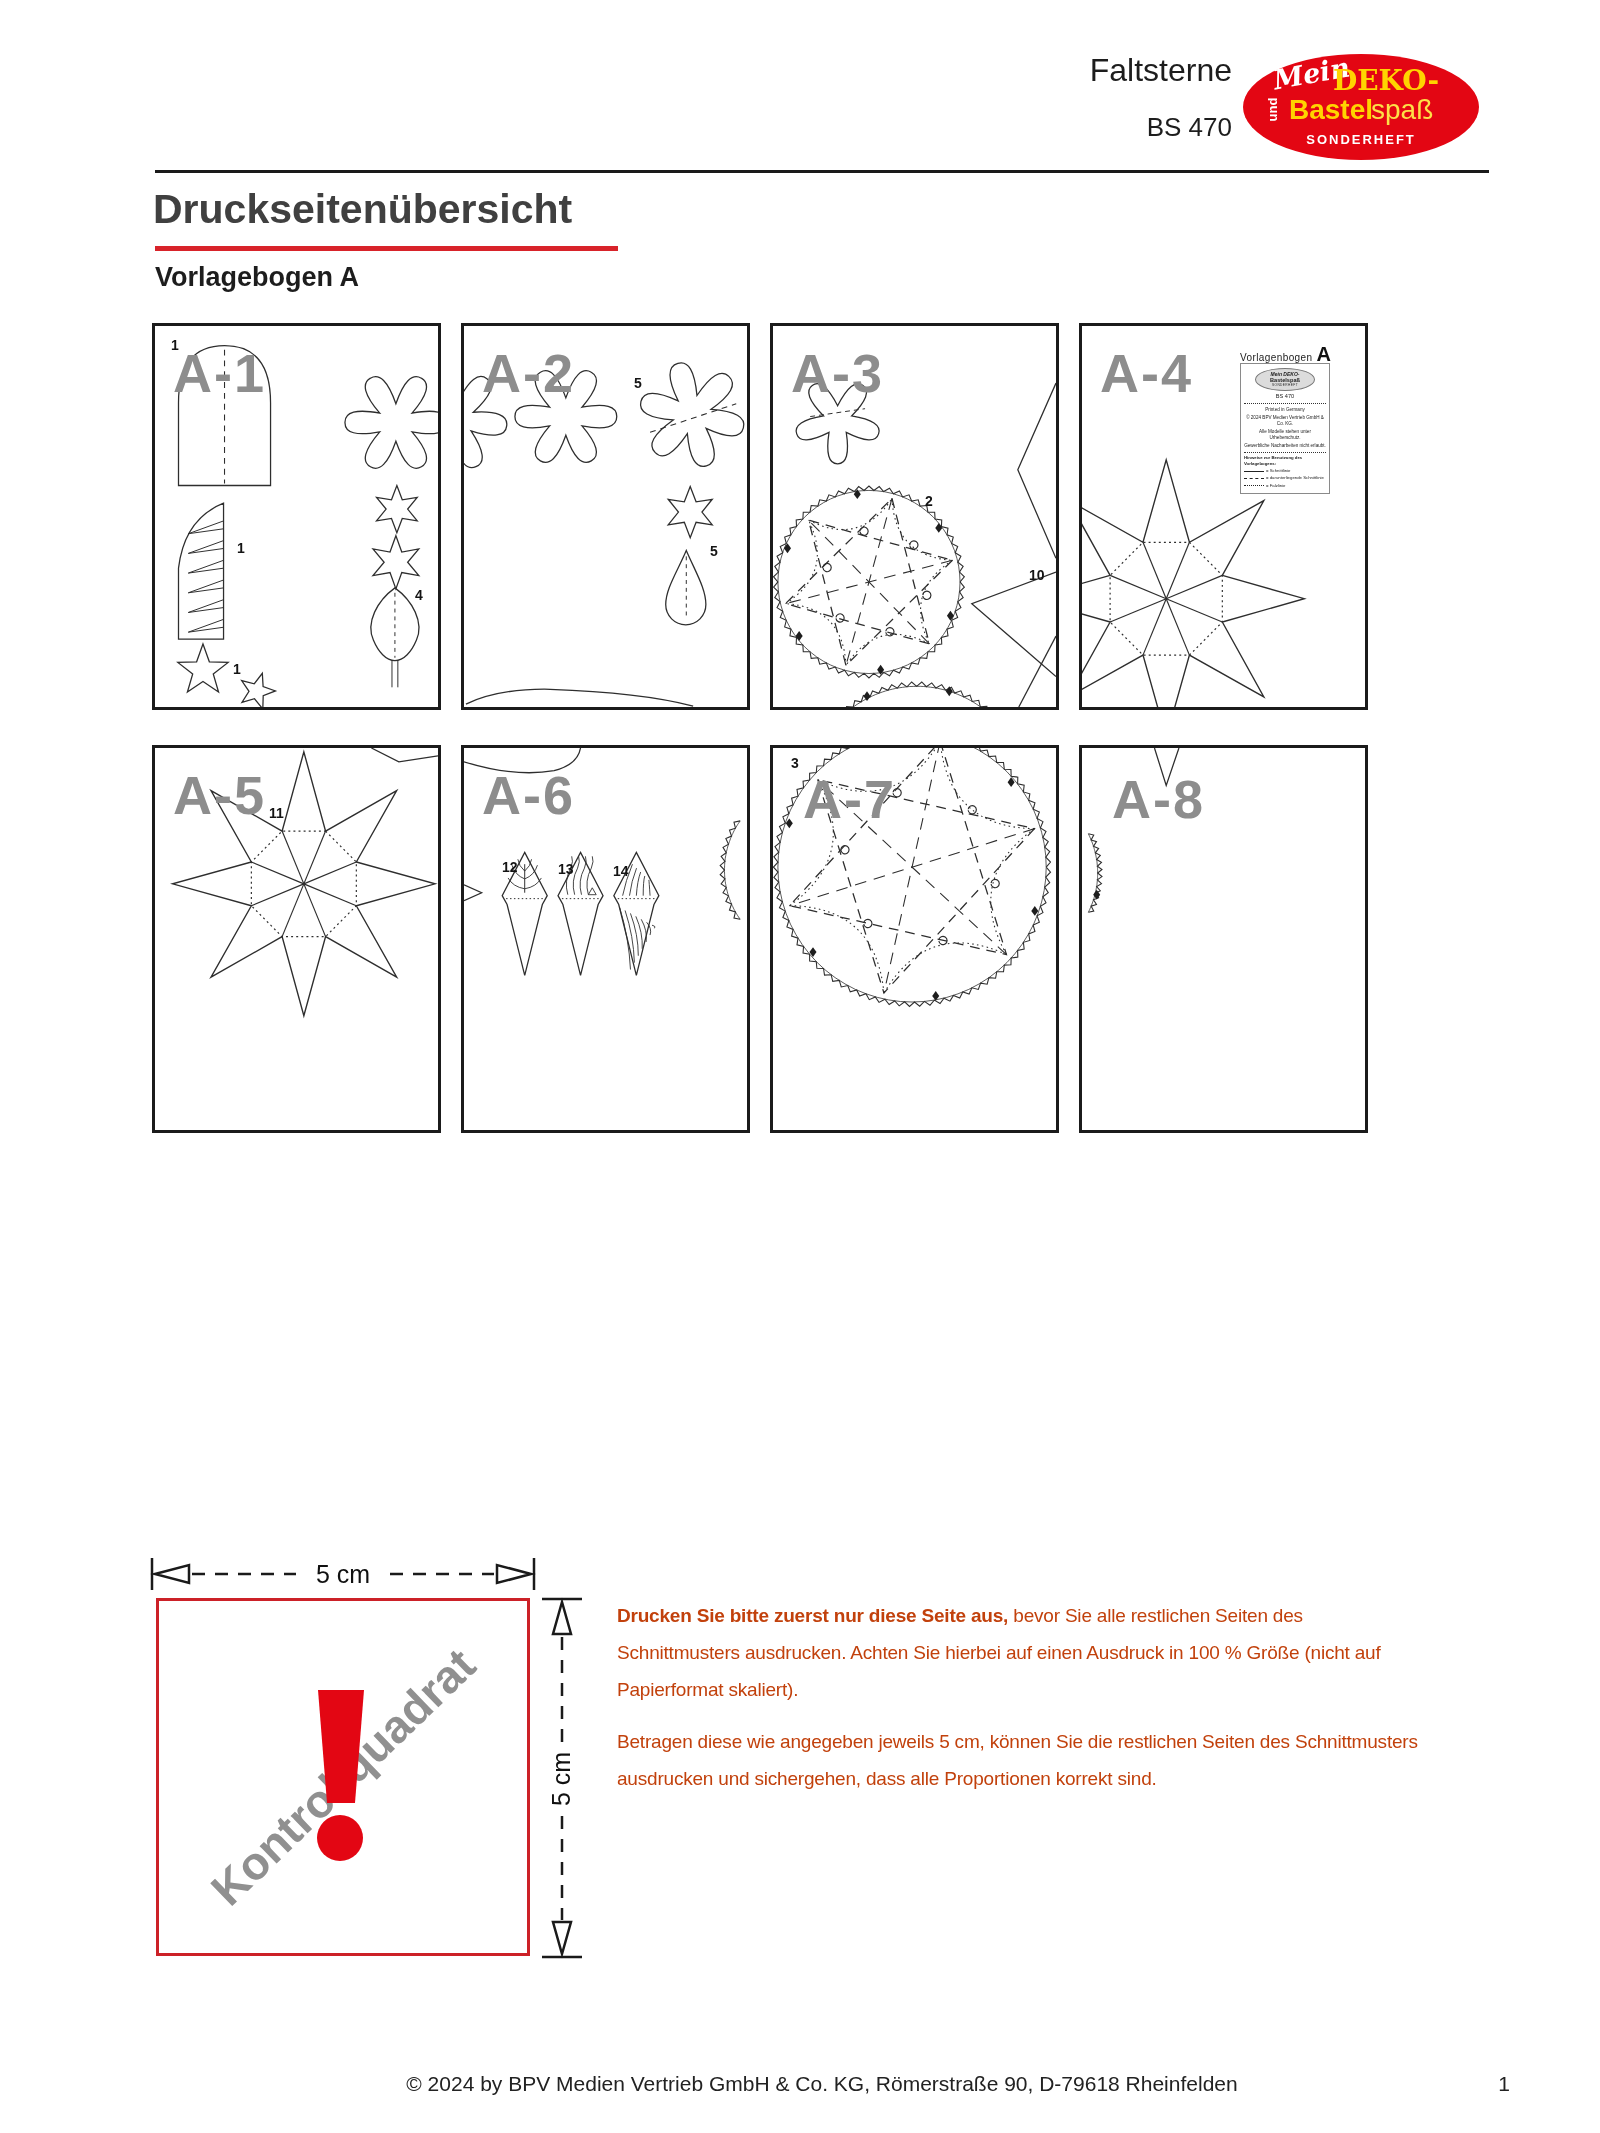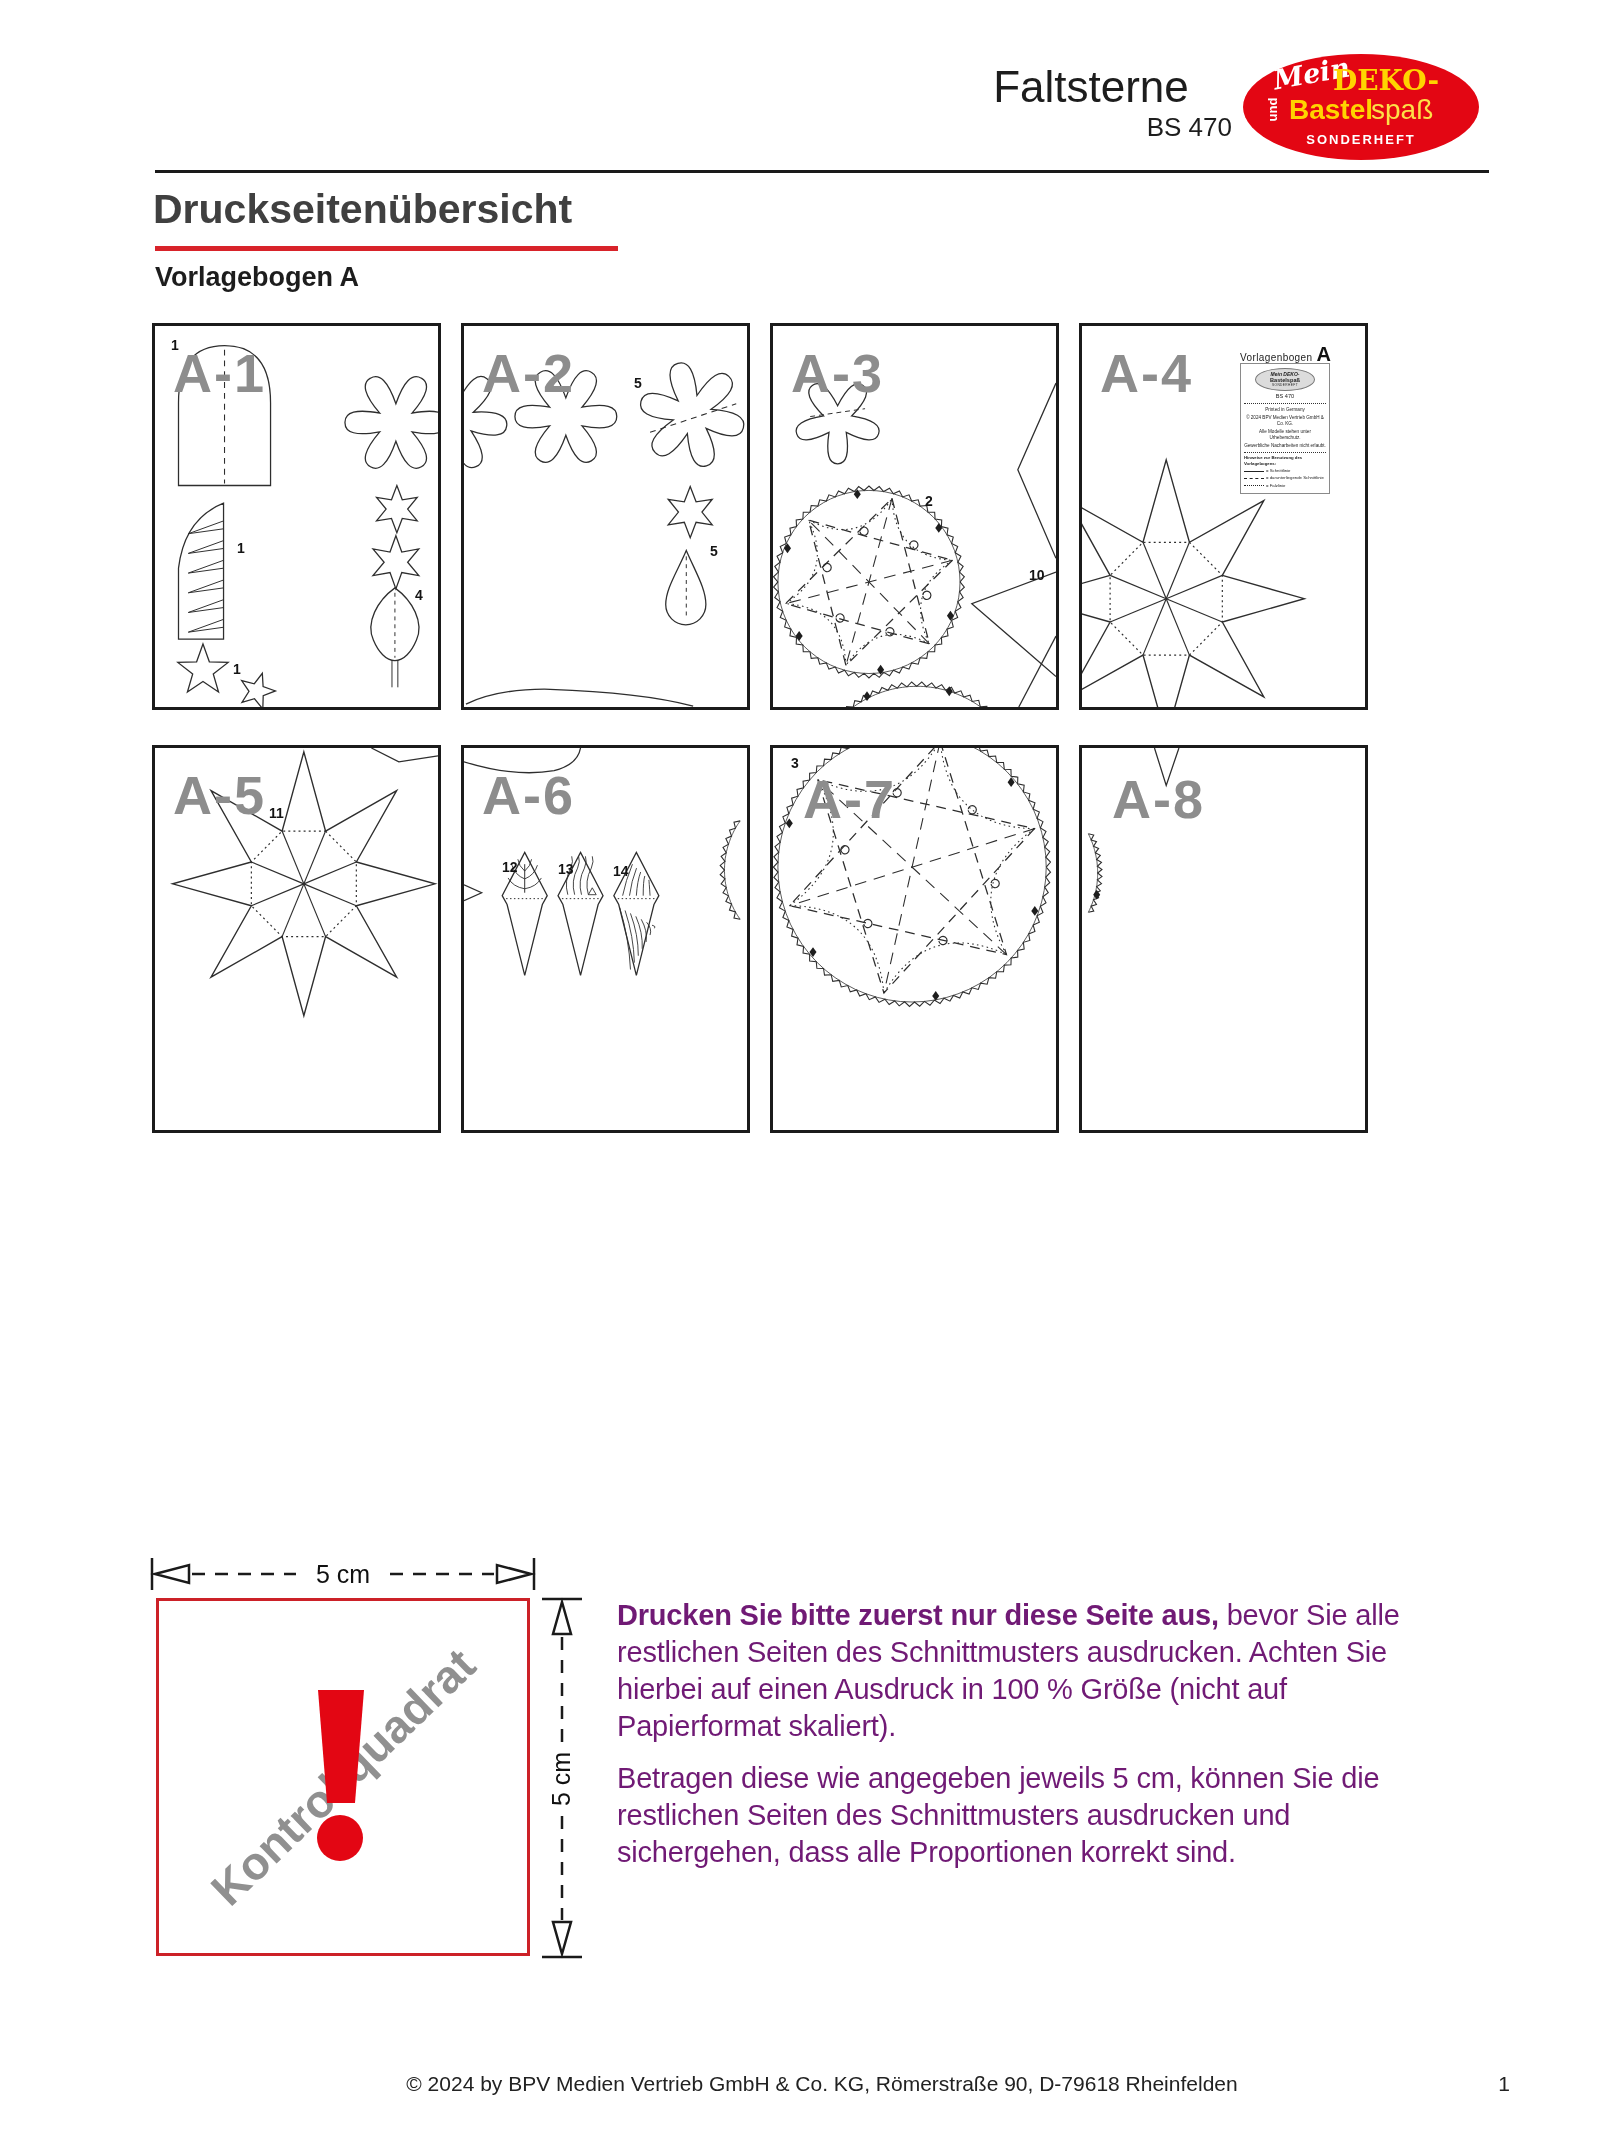--- a/index.html
+++ b/index.html
@@ -1,21 +1,21 @@
 <!DOCTYPE html>
 <html><head>
 <meta charset="utf-8">
 <style>
   html,body{margin:0;padding:0;}
   body{width:1600px;height:2133px;position:relative;background:#ffffff;
        font-family:"Liberation Sans",sans-serif;color:#151515;overflow:hidden;}
 
   
-  .doc-title{position:absolute;left:950px;top:62px;width:282px;text-align:center;
-             font-size:44px;color:#1d1d1d;}
+  .doc-title{position:absolute;left:950px;top:52px;width:282px;text-align:right;
+             font-size:32px;color:#1d1d1d;}
   .doc-code{position:absolute;left:950px;top:112px;width:282px;text-align:right;
             font-size:26px;color:#1d1d1d;}
   .logo-oval{position:absolute;left:1243px;top:54px;width:236px;height:106px;
              background:#e30613;border-radius:50%;}
   .lg-mein{position:absolute;left:30px;top:4px;font-family:"DejaVu Serif",serif;
            font-style:italic;font-weight:700;color:#fff;font-size:27px;transform:rotate(-10deg);}
   .lg-deko{position:absolute;left:90px;top:10px;font-family:"DejaVu Serif",serif;
            font-weight:700;color:#ffd400;font-size:28px;}
   .lg-und{position:absolute;left:18px;top:48px;font-size:13px;color:#fff;font-weight:700;
           transform:rotate(-90deg);}
@@ -62,21 +62,21 @@
   
   .ctrl-square{position:absolute;left:156px;top:1598px;width:374px;height:358px;
                border:3px solid #cc2128;background:#fff;box-sizing:border-box;}
   .ctrl-watermark{position:absolute;left:50%;top:50%;transform:translate(-50%,-50%) rotate(-44deg);
                   font-size:46px;font-weight:700;color:#909090;white-space:nowrap;}
   .ctrl-bang{position:absolute;left:0;top:0;width:100%;height:100%;}
   .dim{position:absolute;}
   .dim text{font-family:"Liberation Sans",sans-serif;font-size:25px;fill:#111;}
 
   .instructions{position:absolute;left:617px;top:1597px;width:810px;}
-  .instructions p{margin:0 0 15px 0;font-size:29px;line-height:37px;color:#701a75;letter-spacing:-0.2px;}
+  .instructions p{margin:0 0 15px 0;font-size:19px;line-height:37px;color:#c2410c;letter-spacing:-0.2px;}
   .instructions b{font-weight:700;}
 
   
   .footer-copy{position:absolute;left:155px;top:2072px;width:1334px;text-align:center;
                font-size:21px;color:#222;}
   .footer-page{position:absolute;left:1460px;top:2072px;width:50px;text-align:right;
                font-size:21px;color:#222;}
 </style>
 </head>
 <body>

